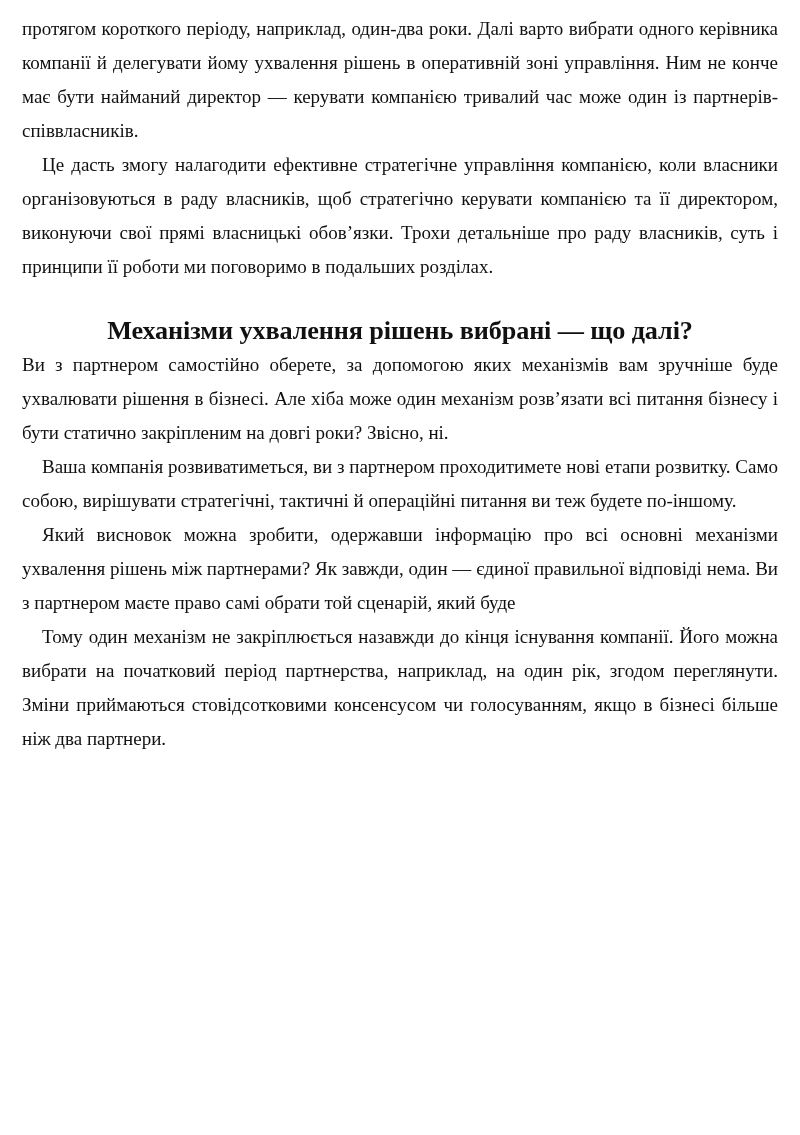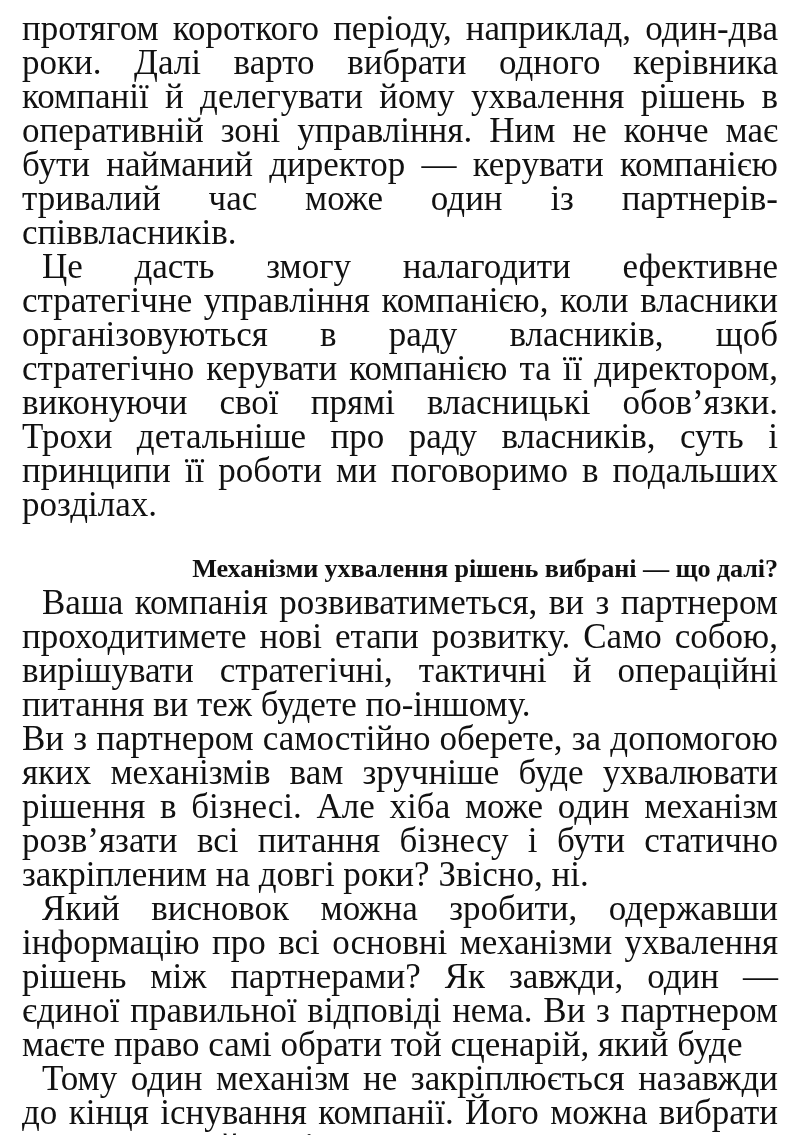--- a/index.html
+++ b/index.html
@@ -26,57 +26,57 @@
     left: 22px;
     top: 12px;
     width: 756px;
   }
   p.body-par,
   h2.section-heading {
     margin: 0;
     padding: 0;
   }
   p.body-par {
-    font-size: 35px;
+    font-size: 19px;
     line-height: 34px;
     text-align: justify;
     text-justify: inter-word;
     text-indent: 20px;
     hyphens: manual;
     word-spacing: 0px;
     letter-spacing: 0px;
   }
   
   p.body-par.no-indent {
     text-indent: 0;
   }
   h2.section-heading {
     font-size: 26.2px;
     line-height: 34px;
     font-weight: bold;
-    text-align: right;
+    text-align: center;
     margin-top: 30px;
     margin-bottom: 0px;
     letter-spacing: -0.1px;
   }
 </style>
 </head>
 <body>
 
 <div class="page">
   <div class="text-column">
 
     <p class="body-par no-indent">протягом короткого періоду, наприклад, один-два роки. Далі варто вибрати одного керівника компанії й делегувати йому ухвалення рішень в оперативній зоні управління. Ним не конче має бути найманий директор — керувати компанією тривалий час може один із партнерів-співвласників.</p>
 
     <p class="body-par">Це дасть змогу налагодити ефективне стратегічне управління компанією, коли власники організовуються в раду власників, щоб стратегічно керувати компанією та її директором, виконуючи свої прямі власницькі обов’язки. Трохи детальніше про раду власників, суть і принципи її роботи ми поговоримо в подальших розділах.</p>
 
     <h2 class="section-heading">Механізми ухвалення рішень вибрані — що далі?</h2>
 
+    <p class="body-par no-indent">Ви з партнером самостійно оберете, за допомогою яких механізмів вам зручніше буде ухвалювати рішення в бізнесі. Але хіба може один механізм розв’язати всі питання бізнесу і бути статично закріпленим на довгі роки? Звісно, ні.</p>
+
     <p class="body-par">Ваша компанія розвиватиметься, ви з партнером проходитимете нові етапи розвитку. Само собою, вирішувати стратегічні, тактичні й операційні питання ви теж будете по-іншому.</p>
-
-    <p class="body-par no-indent">Ви з партнером самостійно оберете, за допомогою яких механізмів вам зручніше буде ухвалювати рішення в бізнесі. Але хіба може один механізм розв’язати всі питання бізнесу і бути статично закріпленим на довгі роки? Звісно, ні.</p>
 
     <p class="body-par">Який висновок можна зробити, одержавши інформацію про всі основні механізми ухвалення рішень між партнерами? Як завжди, один — єдиної правильної відповіді нема. Ви з партнером маєте право самі обрати той сценарій, який буде</p>
 
     <p class="body-par">Тому один механізм не закріплюється назавжди до кінця існування компанії. Його можна вибрати на початковий період партнерства, наприклад, на один рік, згодом переглянути. Зміни приймаються стовідсотковими консенсусом чи голосуванням, якщо в бізнесі більше ніж два партнери.</p>
 
   </div>
 </div>
 
 </body></html>

